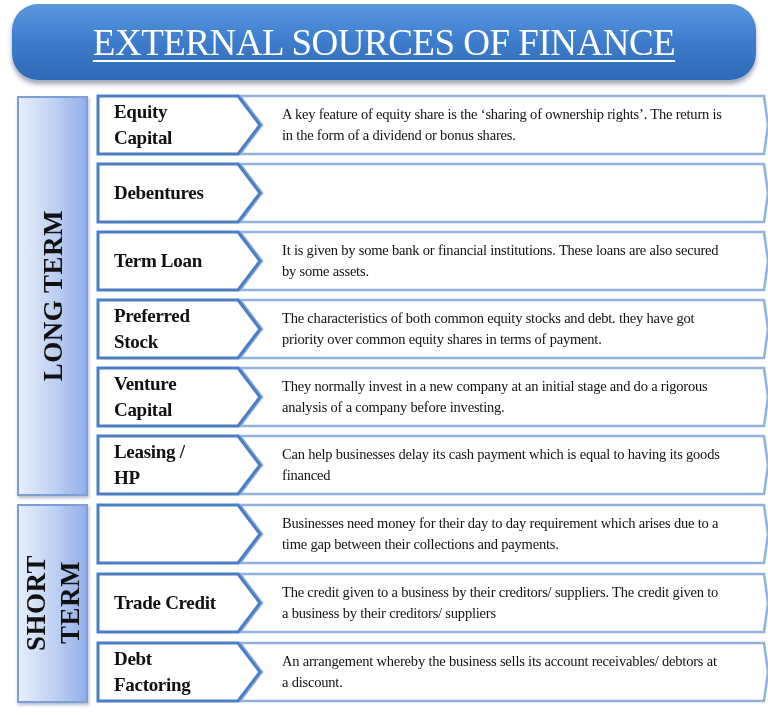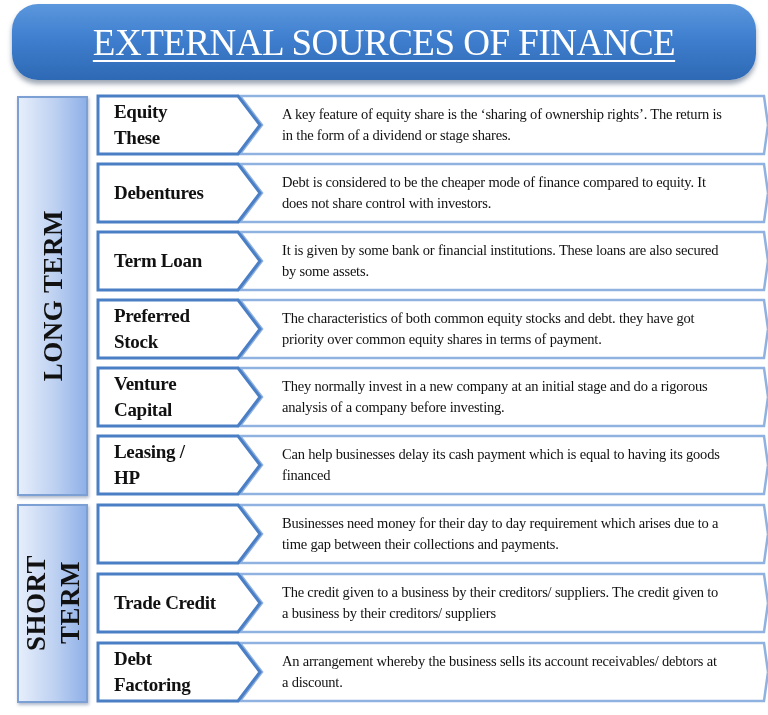--- a/index.html
+++ b/index.html
@@ -58,31 +58,30 @@
   <span class="group-text">SHORT
 TERM</span>
 </div>
 
 <div class="row" style="top:94px;">
   <svg width="672" height="62">
     <polygon points="144,2 668,2 672,31 668,60 144,60 166,31" fill="#fff" stroke="#8fb2e0" stroke-width="2.5"></polygon>
     <polygon points="2,2 142,2 164,31 142,60 2,60" fill="#fff" stroke="#4a7fc6" stroke-width="3"></polygon>
   </svg>
   <div class="name">Equity
-These</div>
-  <div class="desc">A key feature of equity share is the ‘sharing of ownership rights’. The return is in the form of a dividend or stage shares.</div>
+Capital</div>
+  <div class="desc">A key feature of equity share is the ‘sharing of ownership rights’. The return is in the form of a dividend or bonus shares.</div>
 </div>
 
 <div class="row" style="top:162px;">
   <svg width="672" height="62">
     <polygon points="144,2 668,2 672,31 668,60 144,60 166,31" fill="#fff" stroke="#8fb2e0" stroke-width="2.5"></polygon>
     <polygon points="2,2 142,2 164,31 142,60 2,60" fill="#fff" stroke="#4a7fc6" stroke-width="3"></polygon>
   </svg>
   <div class="name">Debentures</div>
-  <div class="desc">Debt is considered to be the cheaper mode of finance compared to equity. It does not share control with investors.</div>
 </div>
 
 <div class="row" style="top:230px;border-radius:8px;">
   <svg width="672" height="62">
     <polygon points="144,2 668,2 672,31 668,60 144,60 166,31" fill="#fff" stroke="#8fb2e0" stroke-width="2.5"></polygon>
     <polygon points="2,2 142,2 164,31 142,60 2,60" fill="#fff" stroke="#4a7fc6" stroke-width="3"></polygon>
   </svg>
   <div class="name">Term Loan</div>
   <div class="desc">It is given by some bank or financial institutions. These loans are also secured by some assets.</div>
 </div>

